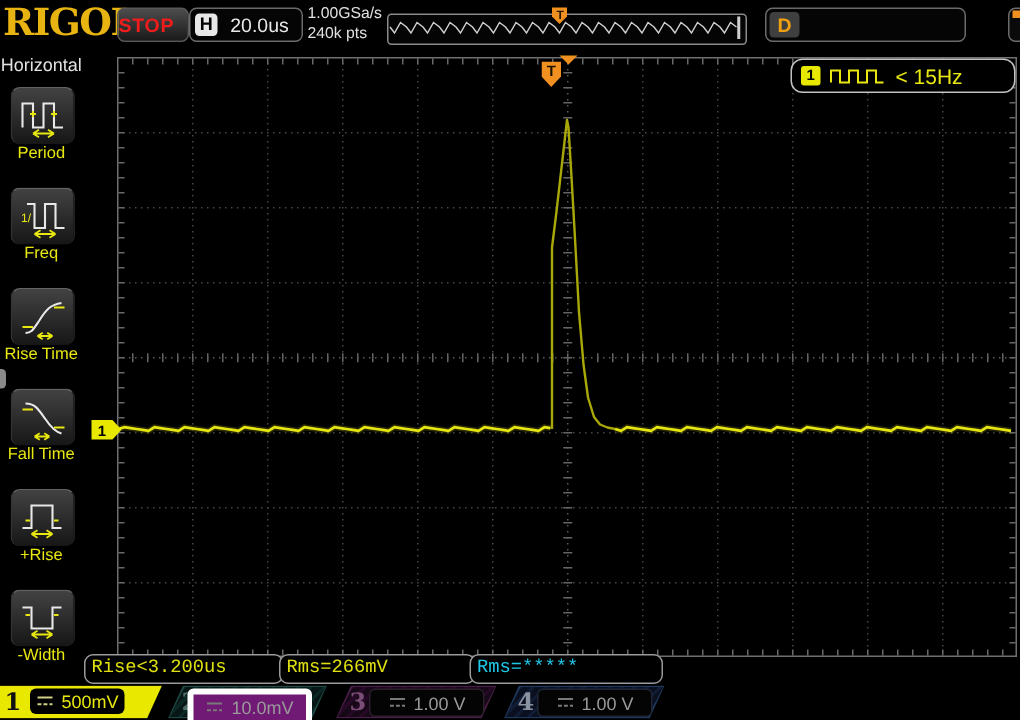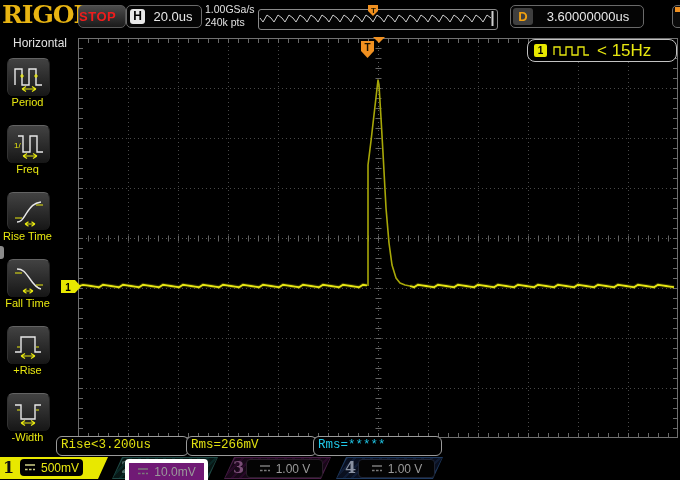--- a/index.html
+++ b/index.html
@@ -23,42 +23,42 @@
   .mini-t{left:368px;top:4px;}
   .d-box{left:510px;top:5px;width:132px;height:21px;border:1px solid #6a6a6a;border-radius:5px;
         background:#050505;display:flex;align-items:center;}
   .d-badge{width:20px;height:17px;margin-left:2px;background:#3f3f3f;border-radius:3px;
         color:#f0a010;font-weight:bold;font-size:13px;text-align:center;line-height:17px;}
   .d-val{flex:1;text-align:center;color:#e8e8e8;font-size:13px;}
   .part-box{left:672px;top:5px;width:16px;height:21px;border:1px solid #6a6a6a;border-radius:5px;background:#0a0a0a;}
   .part-orange{left:675px;top:7px;width:5px;height:5px;background:#f09020;}
 
   
-  .side-title{left:12px;top:36px;width:55px;text-align:right;color:#e2e2e2;font-size:12px;}
+  .side-title{left:0;top:36px;width:55px;text-align:center;color:#e2e2e2;font-size:12px;}
   .menu-btn{left:7px;width:41px;height:37px;border-radius:6px;
         background:linear-gradient(#424242,#161616);border-top:1px solid #636363;
         border-left:1px solid #333;border-right:1px solid #222;
         display:flex;align-items:center;justify-content:center;}
   .menu-lbl{left:0;width:55px;text-align:center;color:#e8e810;font-size:11px;}
   .page-tab{left:0;top:246px;width:4px;height:13px;background:#8a8a8a;border-radius:0 3px 3px 0;}
   .icon-w{stroke:#e8e8e8;fill:none;stroke-width:1.4;}
   .icon-y{stroke:#e8e810;fill:none;stroke-width:1.2;}
   .icon-yt{fill:#e8e810;font-size:8px;font-family:"Liberation Sans",sans-serif;}
 
   
   #grid-svg,#wave-svg{left:78px;top:38px;}
   .trig-tri{left:373px;top:37px;width:0;height:0;border-left:6px solid transparent;
         border-right:6px solid transparent;border-top:6px solid #f09020;}
 
   
   .freq-box{left:527px;top:39px;width:148px;height:21px;border:1.5px solid #c2c2c2;border-radius:8px;
         background:#000;display:flex;align-items:center;gap:6px;}
   .freq-badge{width:13px;height:13px;margin-left:6px;background:#e8e800;border-radius:2px;
         color:#000;font-weight:bold;font-size:10px;text-align:center;line-height:13px;}
-  .freq-val{color:#e8e810;font-size:17px;}
+  .freq-val{color:#e8e810;font-size:14px;}
 
   
   .meas{top:436px;height:18px;border:1px solid #9a9a9a;border-radius:6px;background:#000;
         font-size:12.5px;line-height:17px;padding-left:4px;white-space:nowrap;overflow:hidden;font-family:Liberation Mono, monospace;}
 
   
   .chip{top:457px;height:22px;}
   .chip-in{position:absolute;inset:1px;}
   .sk{clip-path:polygon(10px 0,100% 0,calc(100% - 10px) 100%,0 100%);}
   .sk1{clip-path:polygon(0 0,100% 0,calc(100% - 10px) 100%,0 100%);}
@@ -89,21 +89,20 @@
         <path d="M1,8 l3,4 l4,-7 l4,3 l3,4 l4,-7 l4,3 l3,4 l4,-7 l4,3 l3,4 l4,-7 l4,3 l3,4 l4,-7 l4,3 l3,4 l4,-7 l4,3 l3,4 l4,-7 l4,3 l3,4 l4,-7 l4,3 l3,4 l4,-7 l4,3 l3,4 l4,-7 l4,3 l3,4 l4,-7 l4,3 l3,4 l4,-7 l4,3 l3,4 l4,-7 l4,3 l3,4 l4,-7 l4,3 l3,4 l4,-7 l4,3 l3,4 l4,-7 l4,3 l3,4 l4,-7 l4,3 l3,4 l4,-7 l4,3 l3,4 l4,-7 l4,3 l3,4 l4,-7 l4,3 l3,4 l4,-7 l4,3" fill="none" stroke="#cfcfcf" stroke-width="1"></path>
         <line x1="233.5" y1="1" x2="233.5" y2="16" stroke="#cfcfcf" stroke-width="2"></line>
       </svg>
   </div>
   <svg class="abs mini-t" width="11" height="13">
     <polygon points="0,1 10,1 10,7 5,12 0,7" fill="#f09020"></polygon>
     <text x="5.5" y="8.5" text-anchor="middle" font-size="8" font-weight="bold" fill="#231a00">T</text>
   </svg>
   <div class="abs d-box">
     <div class="d-badge">D</div>
-    <div class="d-val">3.60000000us</div>
   </div>
   <div class="abs part-box"></div>
   <div class="abs part-orange"></div>
 
   <div class="abs side-title">Horizontal</div>
 
   <div class="abs menu-btn" style="top:58px">
     <svg width="32" height="30">
       <path class="icon-w" d="M2,22 V6 H9 V22 H16 V6 H23 V22 H29"></path>
       <path class="icon-y" d="M7,13 h4 M9,11 v4 M21,13 h4 M23,11 v4"></path>

